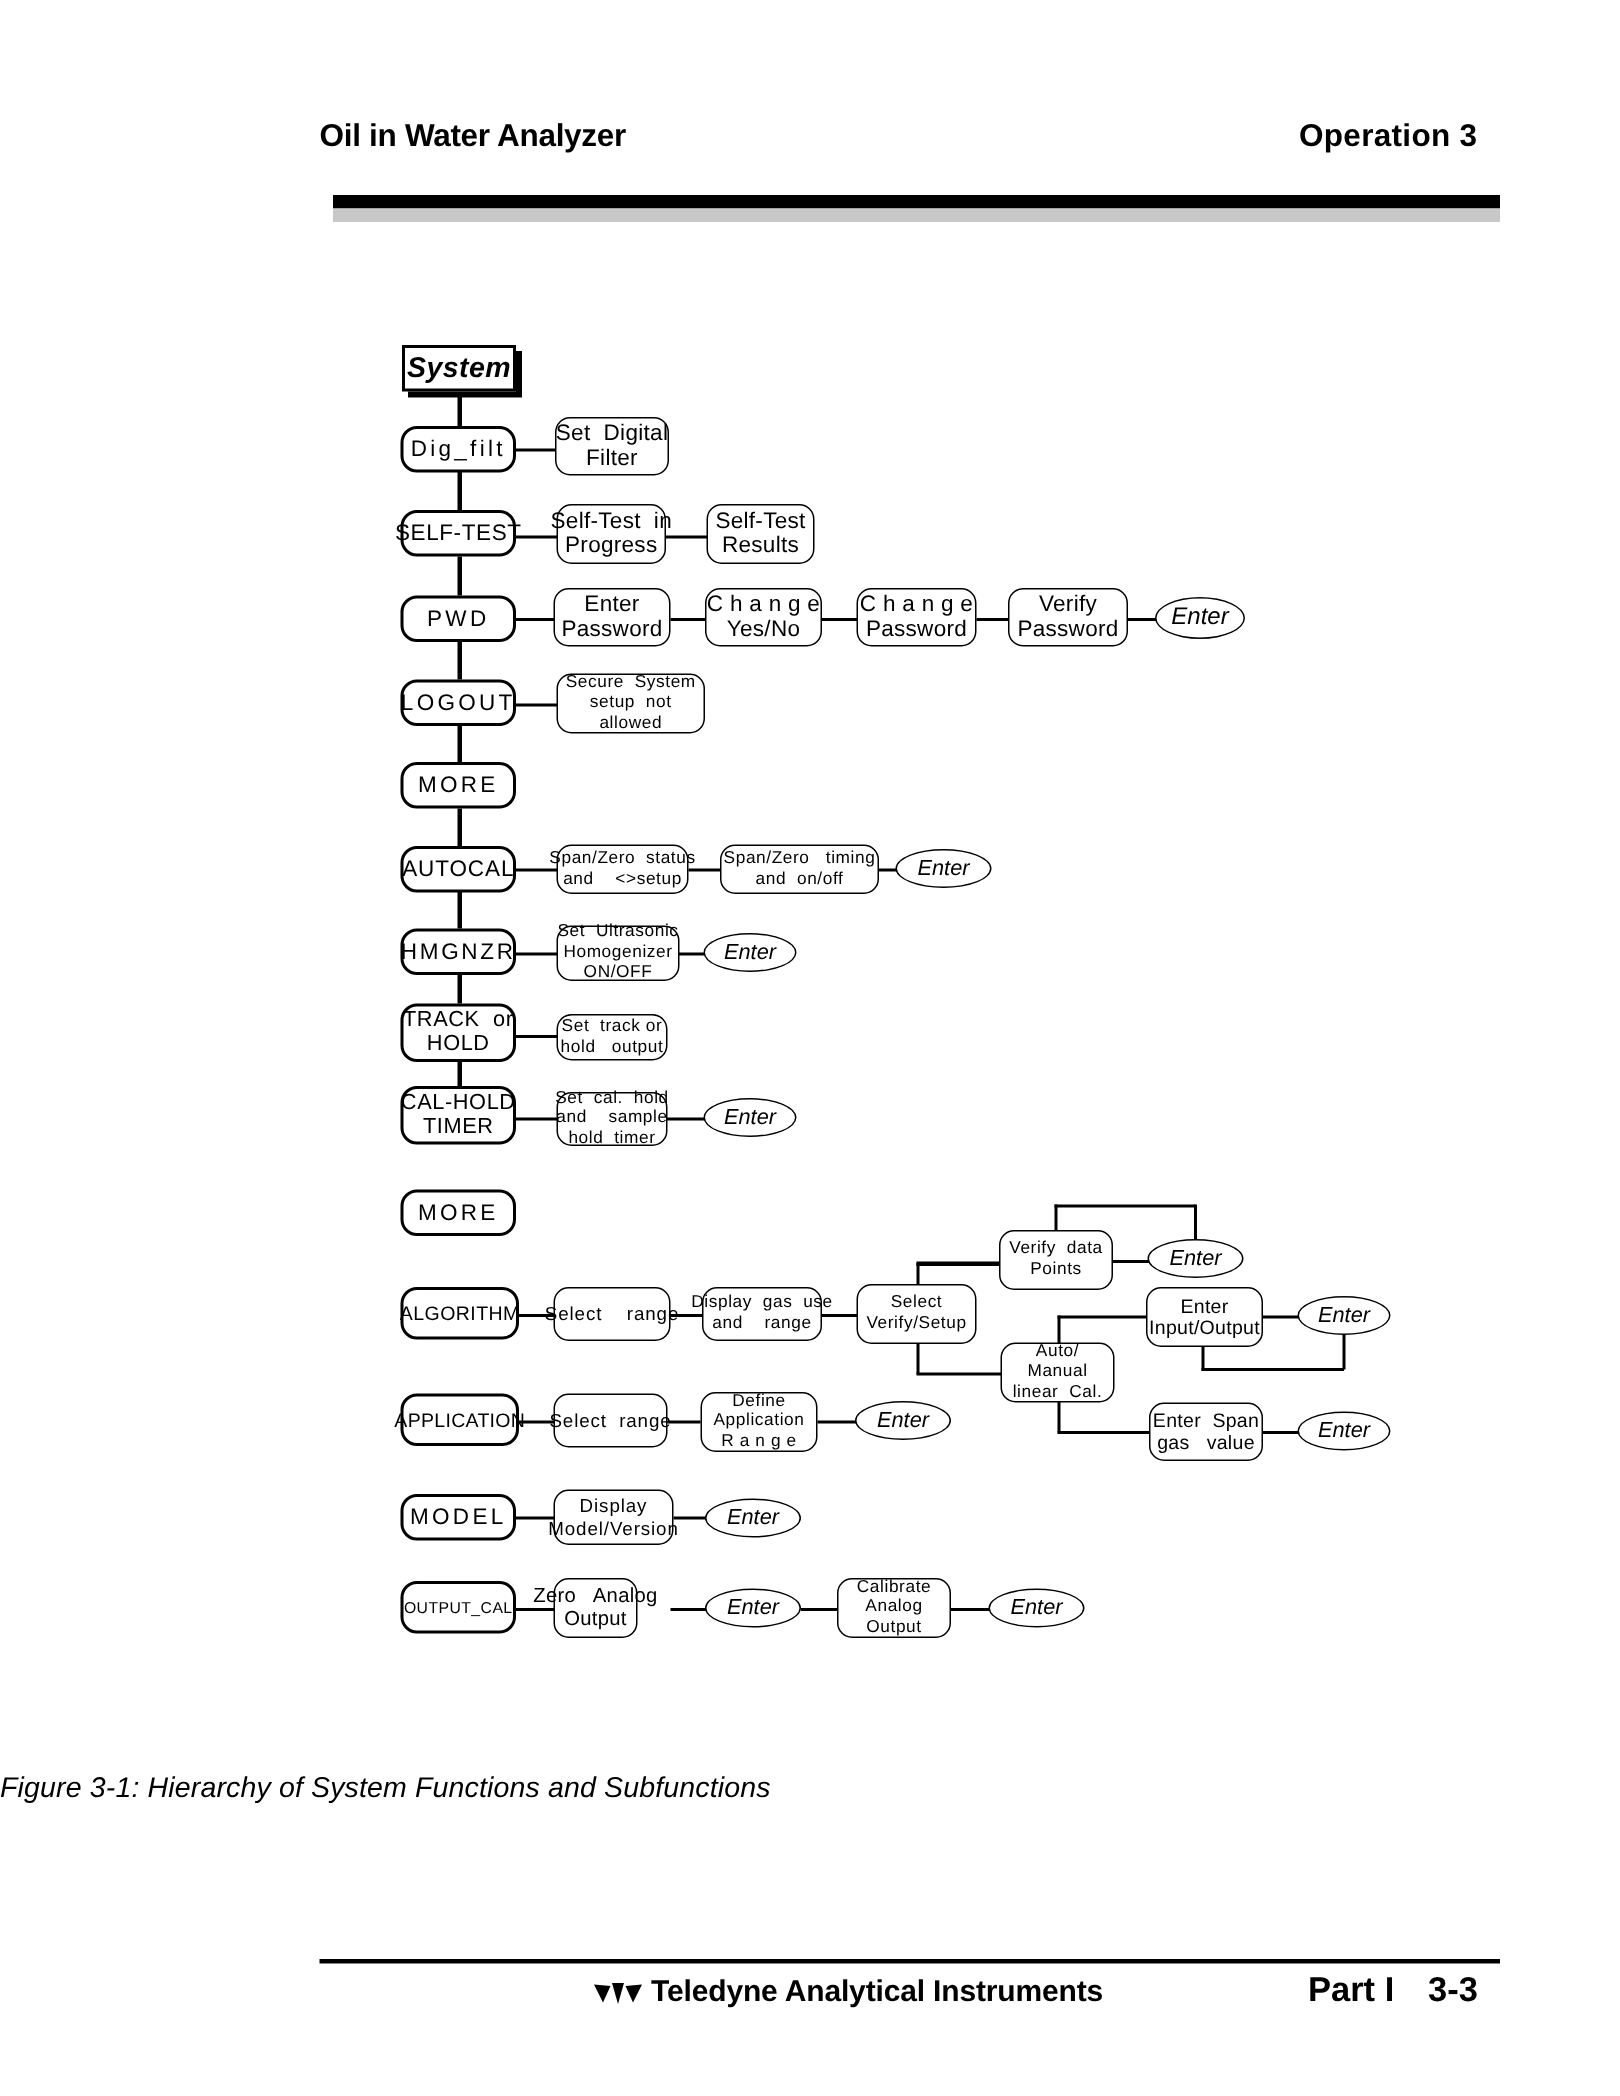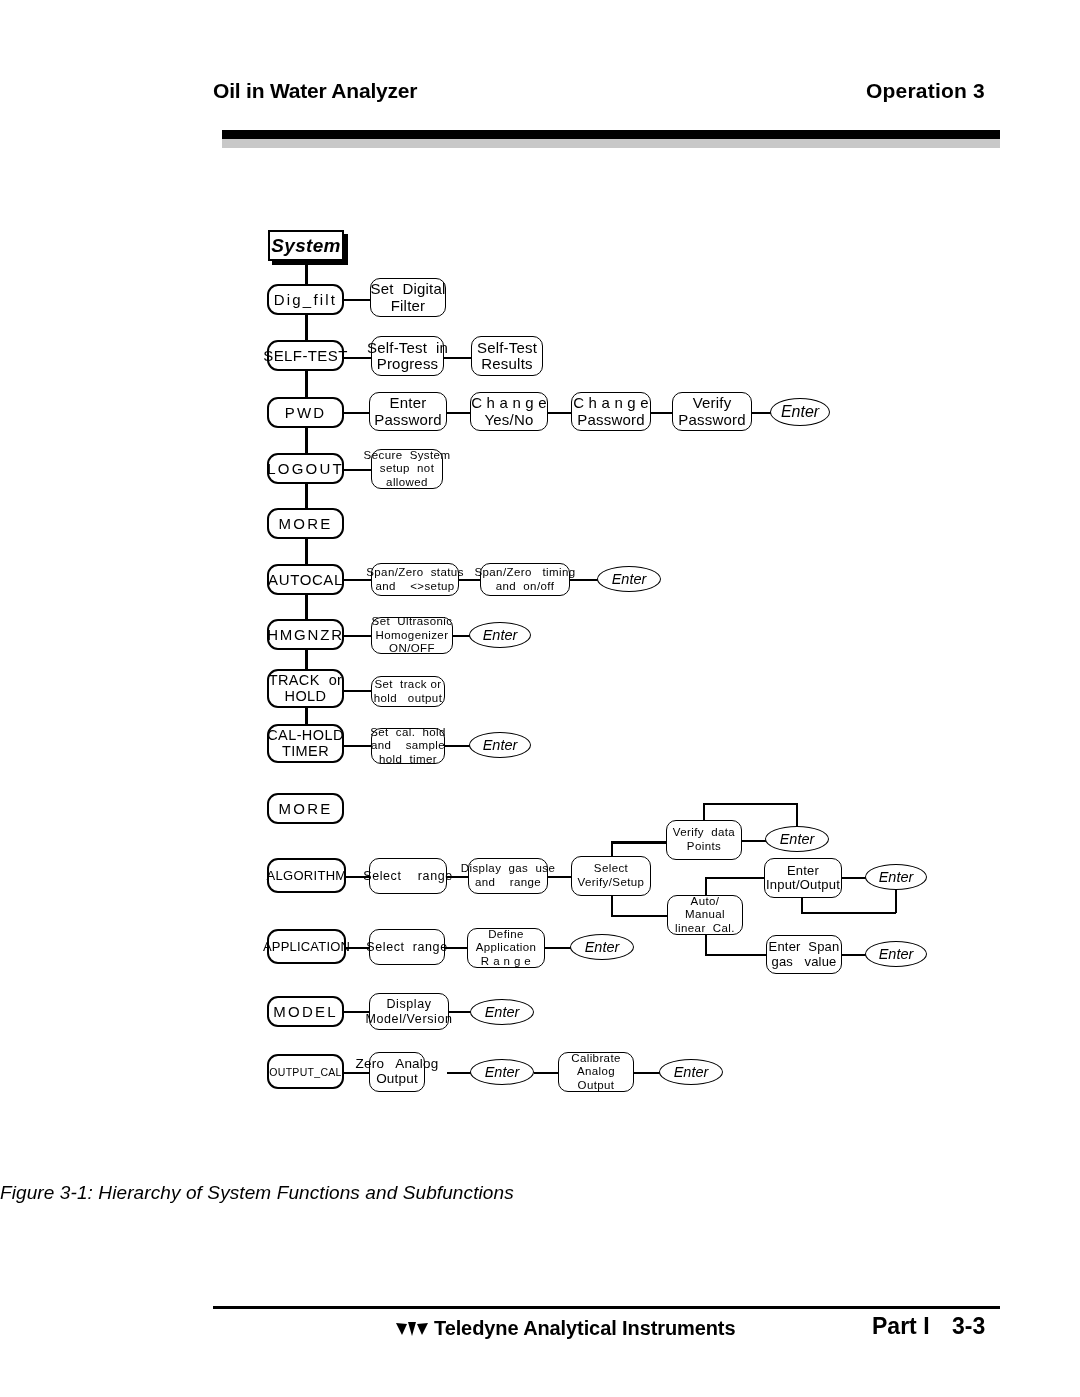--- a/index.html
+++ b/index.html
@@ -275,40 +275,40 @@
   </div>
   <div class="conn h" style="left:752px; top:412px; width:20px;"></div>
   <div class="node ellipse" style="left:770px; top:398px; width:60px; height:28px;">
     <span>Enter</span>
   </div>
 
   <div class="node main" style="left:267px; top:453px; width:77px; height:31px;">
     <span>LOGOUT</span>
   </div>
   <div class="conn h" style="left:340px; top:469px; width:32px;"></div>
-  <div class="node sub tiny" style="left:371px; top:449px; width:72px; height:40px; white-space:pre;">
+  <div class="node sub tiny" style="left:371px; top:449px; width:99px; height:40px; white-space:pre;">
     <span>Secure  System
 setup  not
 allowed</span>
   </div>
 
   <div class="node main" style="left:267px; top:508px; width:77px; height:31px;">
     <span>MORE</span>
   </div>
 
   <div class="node main" style="left:267px; top:564px; width:77px; height:31px; letter-spacing:0.6px;">
     <span>AUTOCAL</span>
   </div>
   <div class="conn h" style="left:340px; top:579px; width:32px;"></div>
   <div class="node sub tiny" style="left:371px; top:563px; width:88px; height:33px; white-space:pre;">
     <span>Span/Zero  status
 and    &lt;&gt;setup</span>
   </div>
   <div class="conn h" style="left:459px; top:579px; width:22px;"></div>
-  <div class="node sub tiny" style="left:480px; top:563px; width:90px; height:33px; white-space:pre;">
+  <div class="node sub tiny" style="left:480px; top:563px; width:106px; height:33px; white-space:pre;">
     <span>Span/Zero   timing
 and  on/off</span>
   </div>
   <div class="conn h" style="left:570px; top:579px; width:28px;"></div>
   <div class="node ellipse sm" style="left:597px; top:566px; width:64px; height:26px;">
     <span>Enter</span>
   </div>
 
   <div class="node main" style="left:267px; top:619px; width:77px; height:31px; letter-spacing:1.8px;">
     <span>HMGNZR</span>

